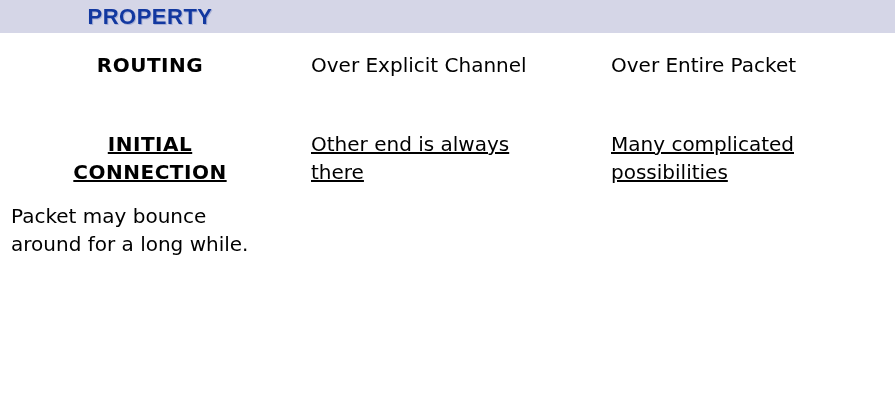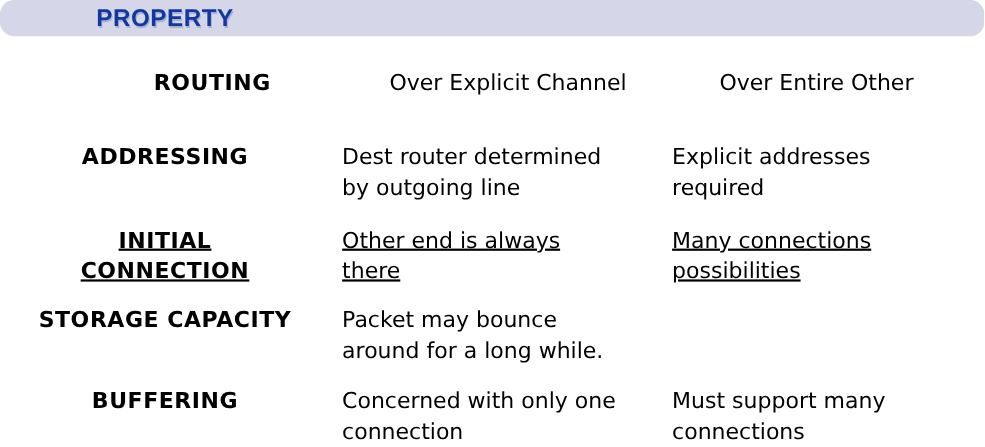--- a/index.html
+++ b/index.html
@@ -14,21 +14,20 @@
     background: #ffffff;
     font-family: "DejaVu Sans", sans-serif;
     color: var(--body-text, #000);
     overflow: hidden;
   }
   .grid-row {
     display: grid;
     grid-template-columns: 300px 300px 295px;
     box-sizing: border-box;
     align-items: start;
-    border-radius: 13px;
   }
   
   .header-row {
     background: var(--header-bg, #d5d6e7);
     height: 33px;
     align-items: center;
   }
   .header-cell {
     color: var(--header-text, #1238a0);
     font-family: "Liberation Sans", sans-serif;
@@ -46,65 +45,50 @@
   }
   .col1 {
     text-align: center;
     font-weight: 700;
     letter-spacing: 0.5px;
   }
   .col2, .col3 {
     padding-left: 11px;
     text-align: left;
   }
-  .r1 { height: 89px; padding-top: 28px; margin-left: 43px; }
+  .r1 { height: 89px; padding-top: 18px; }
   .r2 { height: 74px; padding-top: 6px;  }
   .r3 { height: 74px; padding-top: 8px; text-decoration: underline;  }
   .r4 { height: 72px; padding-top: 6px;  }
   .r5 { height: 64px; padding-top: 8px;  }
 </style>
 </head>
 <body>
 
 <div id="slide">
 
   <div class="grid-row header-row">
     <div class="header-cell col1">PROPERTY</div>
   </div>
 
   <div class="grid-row r1">
     <div class="cell col1">ROUTING</div>
     <div class="cell col2">Over Explicit Channel</div>
-    <div class="cell col3">Over Entire Other</div>
+    <div class="cell col3">Over Entire Packet</div>
   </div>
 
-  <div class="grid-row r2">
-    <div class="cell col1">ADDRESSING</div>
-    <div class="cell col2">Dest router determined
-by outgoing line</div>
-    <div class="cell col3">Explicit addresses
-required</div>
-  </div>
 
   <div class="grid-row r3">
     <div class="cell col1">INITIAL
 CONNECTION</div>
     <div class="cell col2">Other end is always
 there</div>
-    <div class="cell col3">Many connections
+    <div class="cell col3">Many complicated
 possibilities</div>
   </div>
 
   <div class="grid-row r4">
-    <div class="cell col1">STORAGE CAPACITY</div>
     <div class="cell col3">Packet may bounce
 around for a long while.</div>
   </div>
 
-  <div class="grid-row r5">
-    <div class="cell col1">BUFFERING</div>
-    <div class="cell col2">Concerned with only one
-connection</div>
-    <div class="cell col3">Must support many
-connections</div>
-  </div>
 
 </div>
 
 </body></html>

